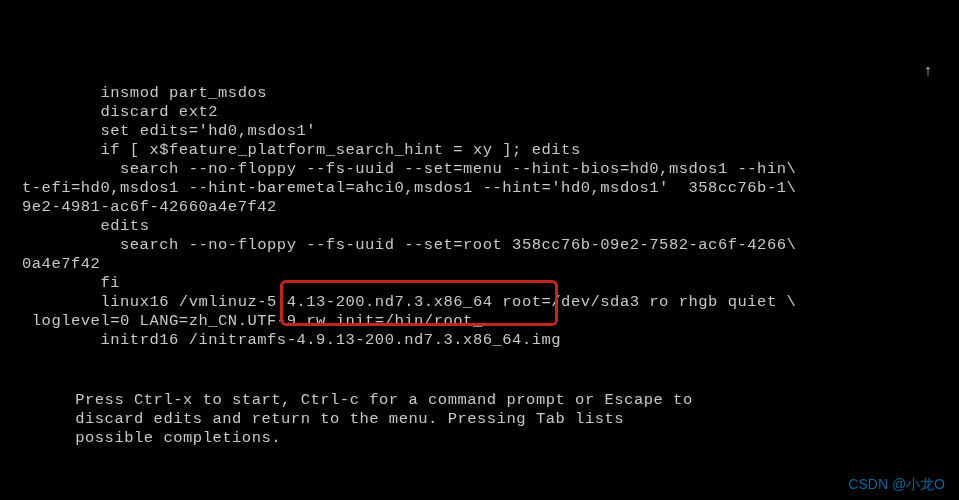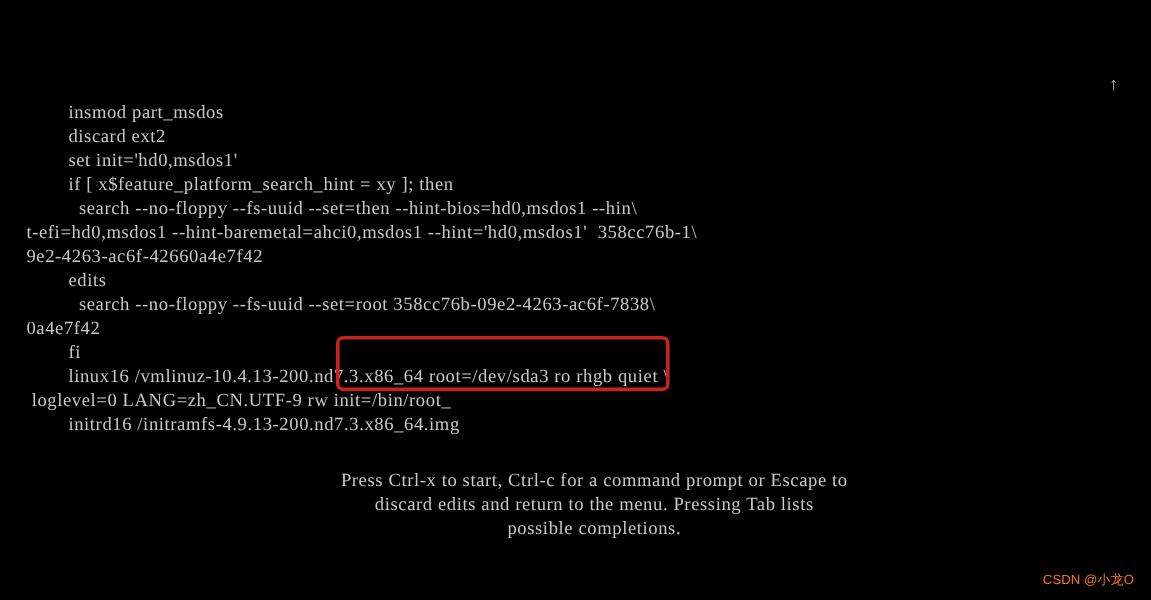--- a/index.html
+++ b/index.html
@@ -41,55 +41,54 @@
     border-radius: 6px;
     box-sizing: border-box;
     pointer-events: none;
   }
   .footer {
     position: absolute;
     top: 372px;
     left: 36px;
     right: 22px;
     white-space: pre;
-    text-align: center;
   }
   .watermark {
     position: absolute;
     right: 14px;
     bottom: 6px;
-    color: #f97316;
+    color: #0369a1;
     font-family: Arial, "Microsoft YaHei", sans-serif;
-    font-size: 11px;
+    font-size: 14px;
     letter-spacing: 0;
     text-align: center;
   }
-  .line { min-height: 19px; font-family: Liberation Serif, serif; }
+  .line { min-height: 19px; }
   .cursor { display: inline-block; }
 </style>
 </head>
 <body>
 
 <div class="screen">
 
   <span class="up-arrow">↑</span>
 
   <div class="content">
 <span class="line"><span>        </span><span>insmod part_msdos</span></span>
 <span class="line"><span>        </span><span>discard ext2</span></span>
-<span class="line"><span>        </span><span>set init='hd0,msdos1'</span></span>
-<span class="line"><span>        </span><span>if [ x$feature_platform_search_hint = xy ]; then</span></span>
-<span class="line"><span>          </span><span>search --no-floppy --fs-uuid --set=then --hint-bios=hd0,msdos1 --hin\</span></span>
+<span class="line"><span>        </span><span>set edits='hd0,msdos1'</span></span>
+<span class="line"><span>        </span><span>if [ x$feature_platform_search_hint = xy ]; edits</span></span>
+<span class="line"><span>          </span><span>search --no-floppy --fs-uuid --set=menu --hint-bios=hd0,msdos1 --hin\</span></span>
 <span class="line"><span>t-efi=hd0,msdos1 --hint-baremetal=ahci0,msdos1 --hint='hd0,msdos1'  358cc76b-1\</span></span>
-<span class="line"><span>9e2-4263-ac6f-42660a4e7f42</span></span>
+<span class="line"><span>9e2-4981-ac6f-42660a4e7f42</span></span>
 <span class="line"><span>        </span><span>edits</span></span>
-<span class="line"><span>          </span><span>search --no-floppy --fs-uuid --set=root 358cc76b-09e2-4263-ac6f-7838\</span></span>
+<span class="line"><span>          </span><span>search --no-floppy --fs-uuid --set=root 358cc76b-09e2-7582-ac6f-4266\</span></span>
 <span class="line"><span>0a4e7f42</span></span>
 <span class="line"><span>        </span><span>fi</span></span>
-<span class="line"><span>        </span><span>linux16 /vmlinuz-10.4.13-200.nd7.3.x86_64 root=/dev/sda3 ro rhgb quiet \</span></span>
+<span class="line"><span>        </span><span>linux16 /vmlinuz-5.4.13-200.nd7.3.x86_64 root=/dev/sda3 ro rhgb quiet \</span></span>
 <span class="line"><span> loglevel=0 LANG=zh_CN.UTF-9 </span><span>rw init=/bin/root</span><span class="cursor">_</span></span>
 <span class="line"><span>        </span><span>initrd16 /initramfs-4.9.13-200.nd7.3.x86_64.img</span></span>
   </div>
 
   <div class="highlight-box" style="left: 280px; top: 280px; width: 278px; height: 46px;"></div>
 
   <div class="footer">
 <span class="line">    Press Ctrl-x to start, Ctrl-c for a command prompt or Escape to</span>
 <span class="line">    discard edits and return to the menu. Pressing Tab lists</span>
 <span class="line">    possible completions.</span>

